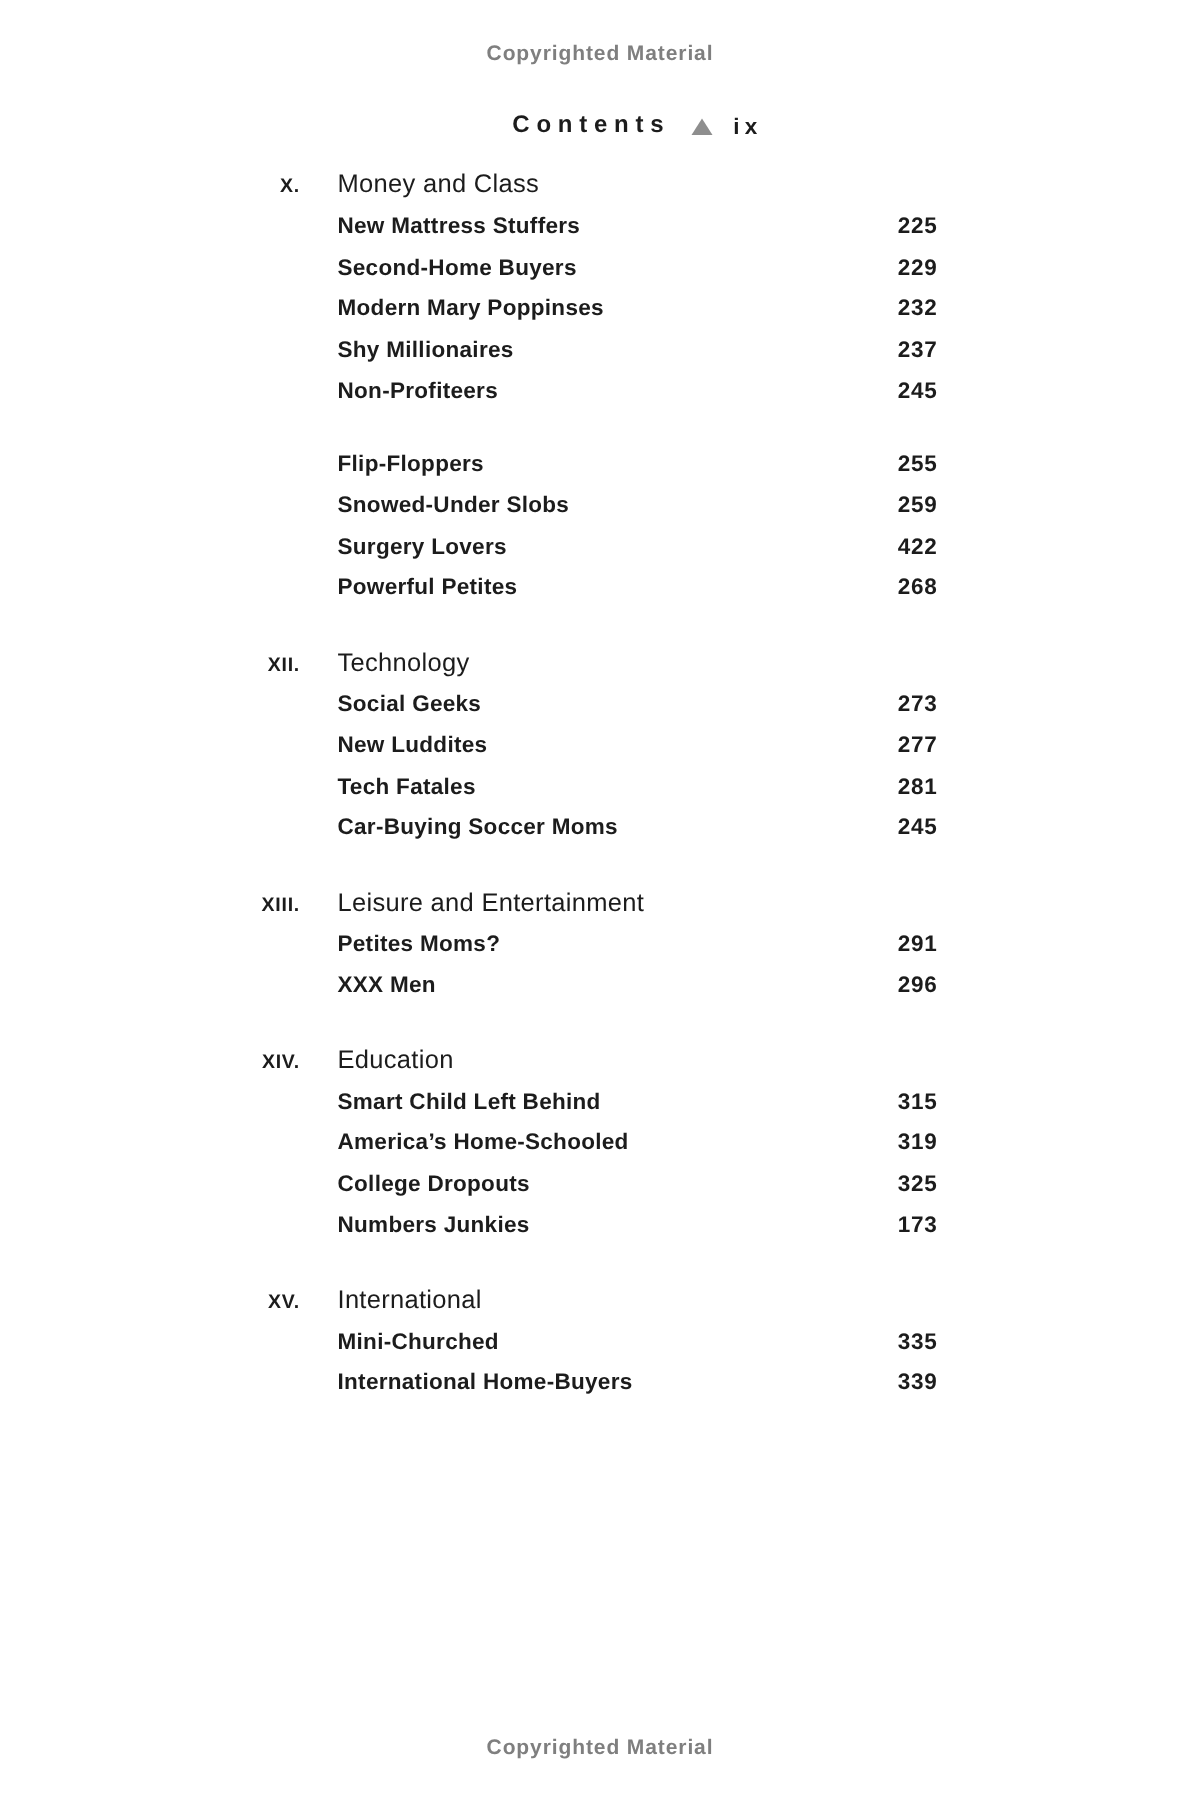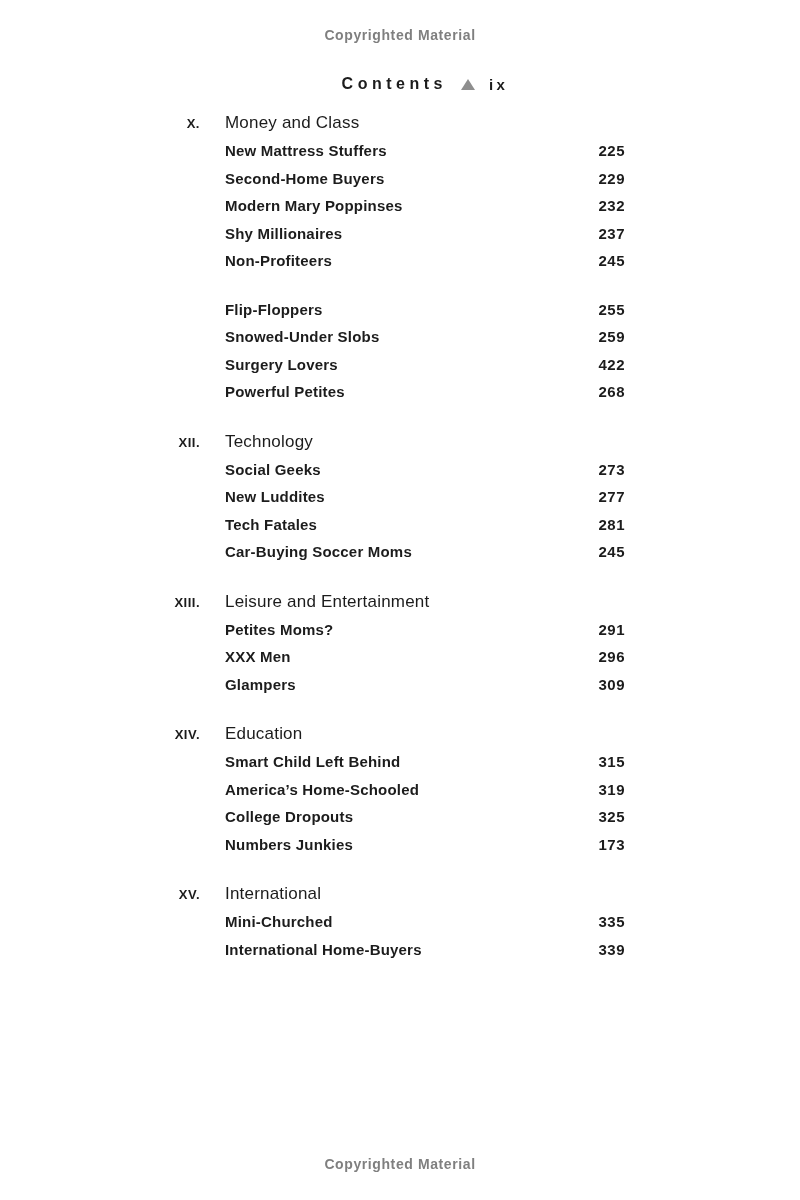--- a/index.html
+++ b/index.html
@@ -221,24 +221,20 @@
     <span class="entry-page">291</span>
   </div>
 
   <div class="entry">
     <span class="entry-title">XXX Men</span>
     <span class="entry-page">296</span>
   </div>
 
 
 
-  <div class="entry">
-    <span class="entry-title">Glampers</span>
-    <span class="entry-page">309</span>
-  </div>
 </div>
   </section>
 
   <section class="toc-section">
     <div class="section-header">
       <span class="numeral">XIV.</span>
       <span class="section-title">Education</span>
     </div>
     <div class="entries">
   <div class="entry">

